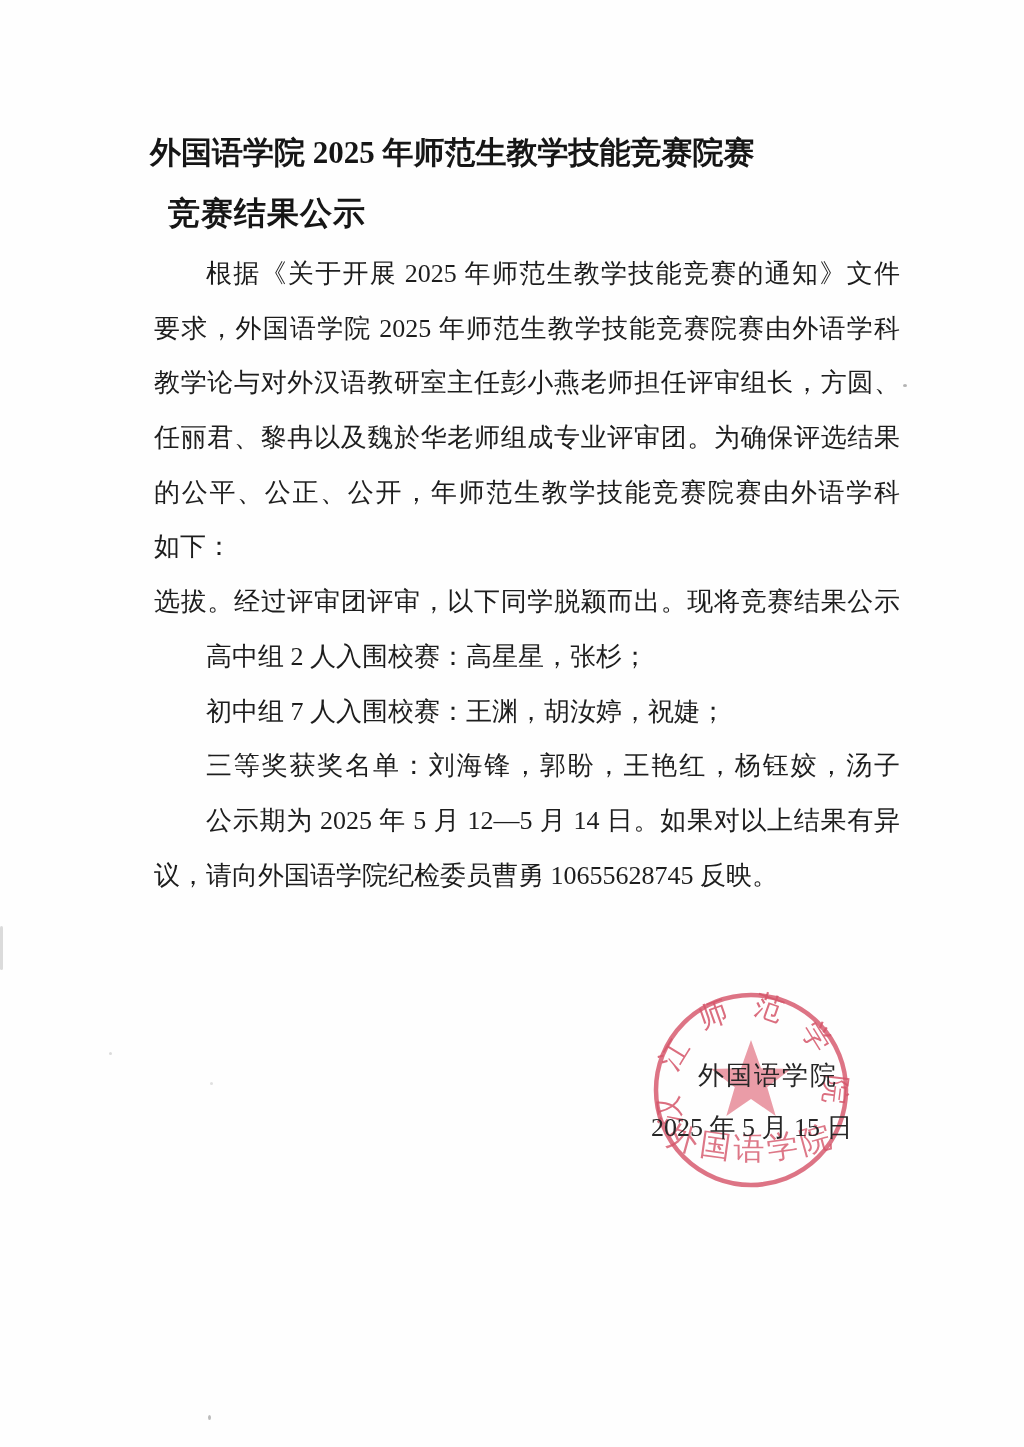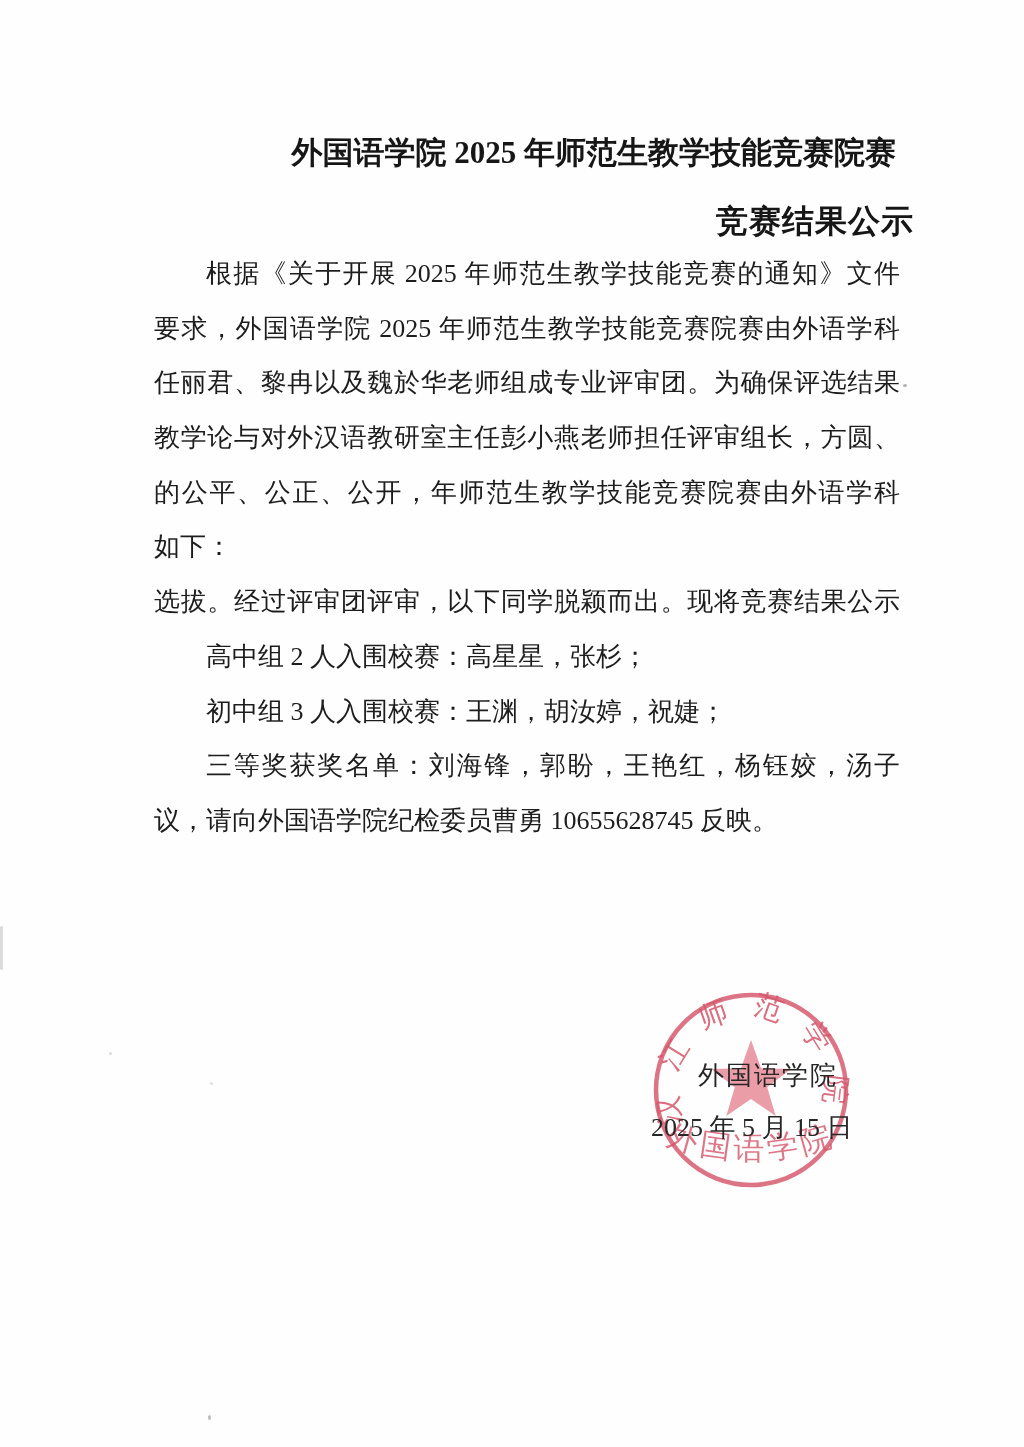--- a/index.html
+++ b/index.html
@@ -7,25 +7,25 @@
     width:1024px;height:1447px;
     font-family:"Liberation Serif","DejaVu Serif",serif;
     color:#1c1c1c;
   }
   .page{
     position:relative;width:1024px;height:1447px;
     background:#fefefe;overflow:hidden;
   }
   .title{
     position:absolute;left:138px;width:746px;margin:0;
-    text-align:right;font-weight:bold;color:#161616;
+    text-align:left;font-weight:bold;color:#161616;
     white-space:nowrap;
   }
   .title.t1{top:132px;font-size:31px;transform:translateX(12px);}
-  .title.t2{top:200px;font-size:32px;transform:translateX(30px);letter-spacing:1px;}
+  .title.t2{top:192px;font-size:32px;transform:translateX(30px);letter-spacing:1px;}
   .body-text{
     position:absolute;left:138px;top:247px;width:746px;
     font-size:26px;line-height:54.7px;color:#1d1d1d;margin-left:16px;
   }
   .bline{height:54.7px;overflow:hidden;}
   .bline.j{text-align:justify;text-align-last:justify;}
   .bline.ind{text-indent:2em;}
   .sig{
     position:absolute;font-size:26px;color:#262626;white-space:nowrap;z-index:3;
   }
@@ -48,28 +48,29 @@
 <body>
 
 <div class="page">
 
   <h1 class="title t1">外国语学院 2025 年师范生教学技能竞赛院赛</h1>
   <h1 class="title t2">竞赛结果公示</h1>
 
   <div class="body-text">
     <div class="bline j ind">根据《关于开展 2025 年师范生教学技能竞赛的通知》文件</div>
     <div class="bline j">要求，外国语学院 2025 年师范生教学技能竞赛院赛由外语学科</div>
+    <div class="bline j">教学论与对外汉语教研室主任彭小燕老师担任评审组长，方圆、</div>
     <div class="bline j">任丽君、黎冉以及魏於华老师组成专业评审团。为确保评选结果</div>
-    <div class="bline j">教学论与对外汉语教研室主任彭小燕老师担任评审组长，方圆、</div>
     <div class="bline j">的公平、公正、公开，年师范生教学技能竞赛院赛由外语学科</div>
     <div class="bline">如下：</div>
     <div class="bline j">选拔。经过评审团评审，以下同学脱颖而出。现将竞赛结果公示</div>
     <div class="bline ind">高中组 2 人入围校赛：高星星，张杉；</div>
-    <div class="bline ind">初中组 3 人入围校赛：王渊，胡汝婷，祝婕；</div>
+    <div class="bline ind">初中组 7 人入围校赛：王渊，胡汝婷，祝婕；</div>
     <div class="bline j ind">三等奖获奖名单：刘海锋，郭盼，王艳红，杨钰姣，汤子扬。</div>
+    <div class="bline j ind">公示期为 2025 年 5 月 12—5 月 14 日。如果对以上结果有异</div>
     <div class="bline">议，请向外国语学院纪检委员曹勇 10655628745 反映。</div>
   </div>
 
   <svg class="stamp" viewBox="0 0 226 236" xmlns="http://www.w3.org/2000/svg">
     <defs>
       <path id="rimArc" d="M 41.5 142.3 A 74 74 0 1 1 180.5 142.3" fill="none"></path>
       <path id="botArc" d="M 34 174 Q 111 198 188 174" fill="none"></path>
     </defs>
     <circle cx="111" cy="117" r="95" fill="none" stroke="#d5566a" stroke-width="4.5" opacity="0.82"></circle>
     <polygon points="111,67 121,95.2 150.9,96 127.2,114.3 135.7,143 111,126 86.3,143 94.8,114.3 71.1,96 101,95.2" fill="#e68b98" opacity="0.85"></polygon>

